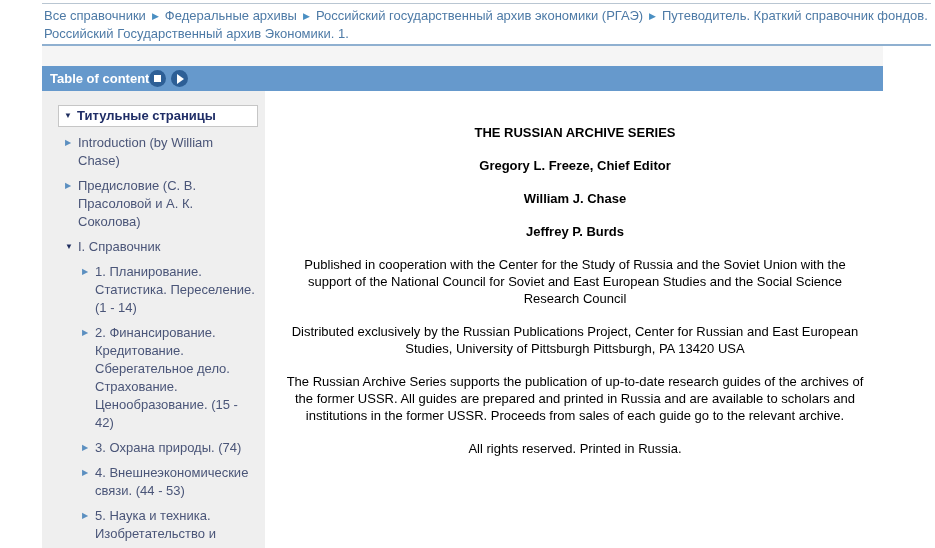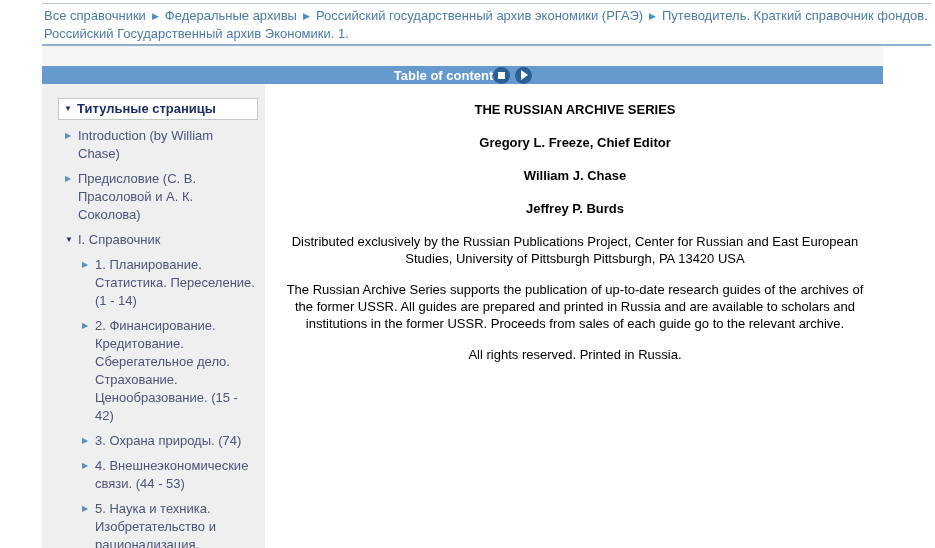--- a/index.html
+++ b/index.html
@@ -17,42 +17,42 @@
     font-size:13px; line-height:17px;
     color:#4d7aa6;
   }
   .crumb { color:#4d7aa6; text-decoration:none; cursor:pointer; }
   .crumb-sep { color:#4a8fc2; font-size:9px; margin:0 6px; vertical-align:1px; }
 
   
   .main-col { width:841px; }
   .gray-strip { height:20px; background:#f5f5f5; }
   .header-bar {
-    height:18px; background:#6699cc;
-    display:flex; align-items:center; justify-content:center;
+    height:25px; background:#6699cc;
+    display:flex; align-items:center; justify-content:flex-start;
     padding:0 7px 0 8px;
   }
   .header-title { color:#ffffff; font-size:13px; font-weight:bold; }
   .header-buttons { display:flex; gap:5px; }
   .circle-btn {
     width:17px; height:17px; border-radius:50%;
     background:#2d5f96; display:flex; align-items:center; justify-content:center;
     cursor:pointer; border:none; padding:0;
   }
   .icon-square { width:7px; height:7px; background:#ffffff; }
   .icon-arrow  { width:0; height:0; border-top:5px solid transparent;
                  border-bottom:5px solid transparent; border-left:7px solid #ffffff;
                  margin-left:2px; }
 
   
   .body-row { display:flex; align-items:stretch; }
   .sidebar { width:223px; min-height:447px; background:#efefef; padding-top:14px; }
   .content { width:618px; background:#ffffff; padding:17px 16px 0 18px;
              text-align:center; color:#000000; font-size:13px; line-height:17px; }
-  .content p { margin:0 0 14px 0; }
+  .content p { margin:16px 0 14px 0; }
   .content p.bold { font-weight:bold; margin-bottom:16px; }
 
   
   .tree-item { display:flex; align-items:flex-start; margin:0 8px 7px 23px;
                font-size:13px; line-height:18px; color:#4a5578; cursor:pointer; }
   .tree-item.level1 { margin-left:40px; }
   .tree-item .arrow { flex:0 0 13px; font-size:8px; line-height:18px; color:#5b8fc0; }
   .tree-item .arrow.open { color:#1e2d5e; }
   .tree-item.selected {
     margin:0 7px 7px 16px; background:#ffffff; border:1px solid #c6c6c6;
@@ -119,20 +119,21 @@
           <div class="tree-item level1">
             <span class="arrow">▶</span>
             <span class="lbl">5. Наука и техника. Изобретательство и рационализация. Стандартизация и метрология. (54 - 65)</span>
           </div>
         </div>
       <div class="content">
           <p class="bold">THE RUSSIAN ARCHIVE SERIES</p>
           <p class="bold">Gregory L. Freeze, Chief Editor</p>
           <p class="bold">William J. Chase</p>
           <p class="bold">Jeffrey P. Burds</p>
+          <p>Published in cooperation with the Center for the Study of Russia and the Soviet Union with the support of the National Council for Soviet and East European Studies and the Social Science Research Council</p>
           <p>Distributed exclusively by the Russian Publications Project, Center for Russian and East European Studies, University of Pittsburgh Pittsburgh, PA 13420 USA</p>
           <p>The Russian Archive Series supports the publication of up-to-date research guides of the archives of the former USSR. All guides are prepared and printed in Russia and are available to scholars and institutions in the former USSR. Proceeds from sales of each guide go to the relevant archive.</p>
           <p>All rights reserved. Printed in Russia.</p>
         </div>
     </div>
   </div>
 
 </div>
 
 </body></html>

